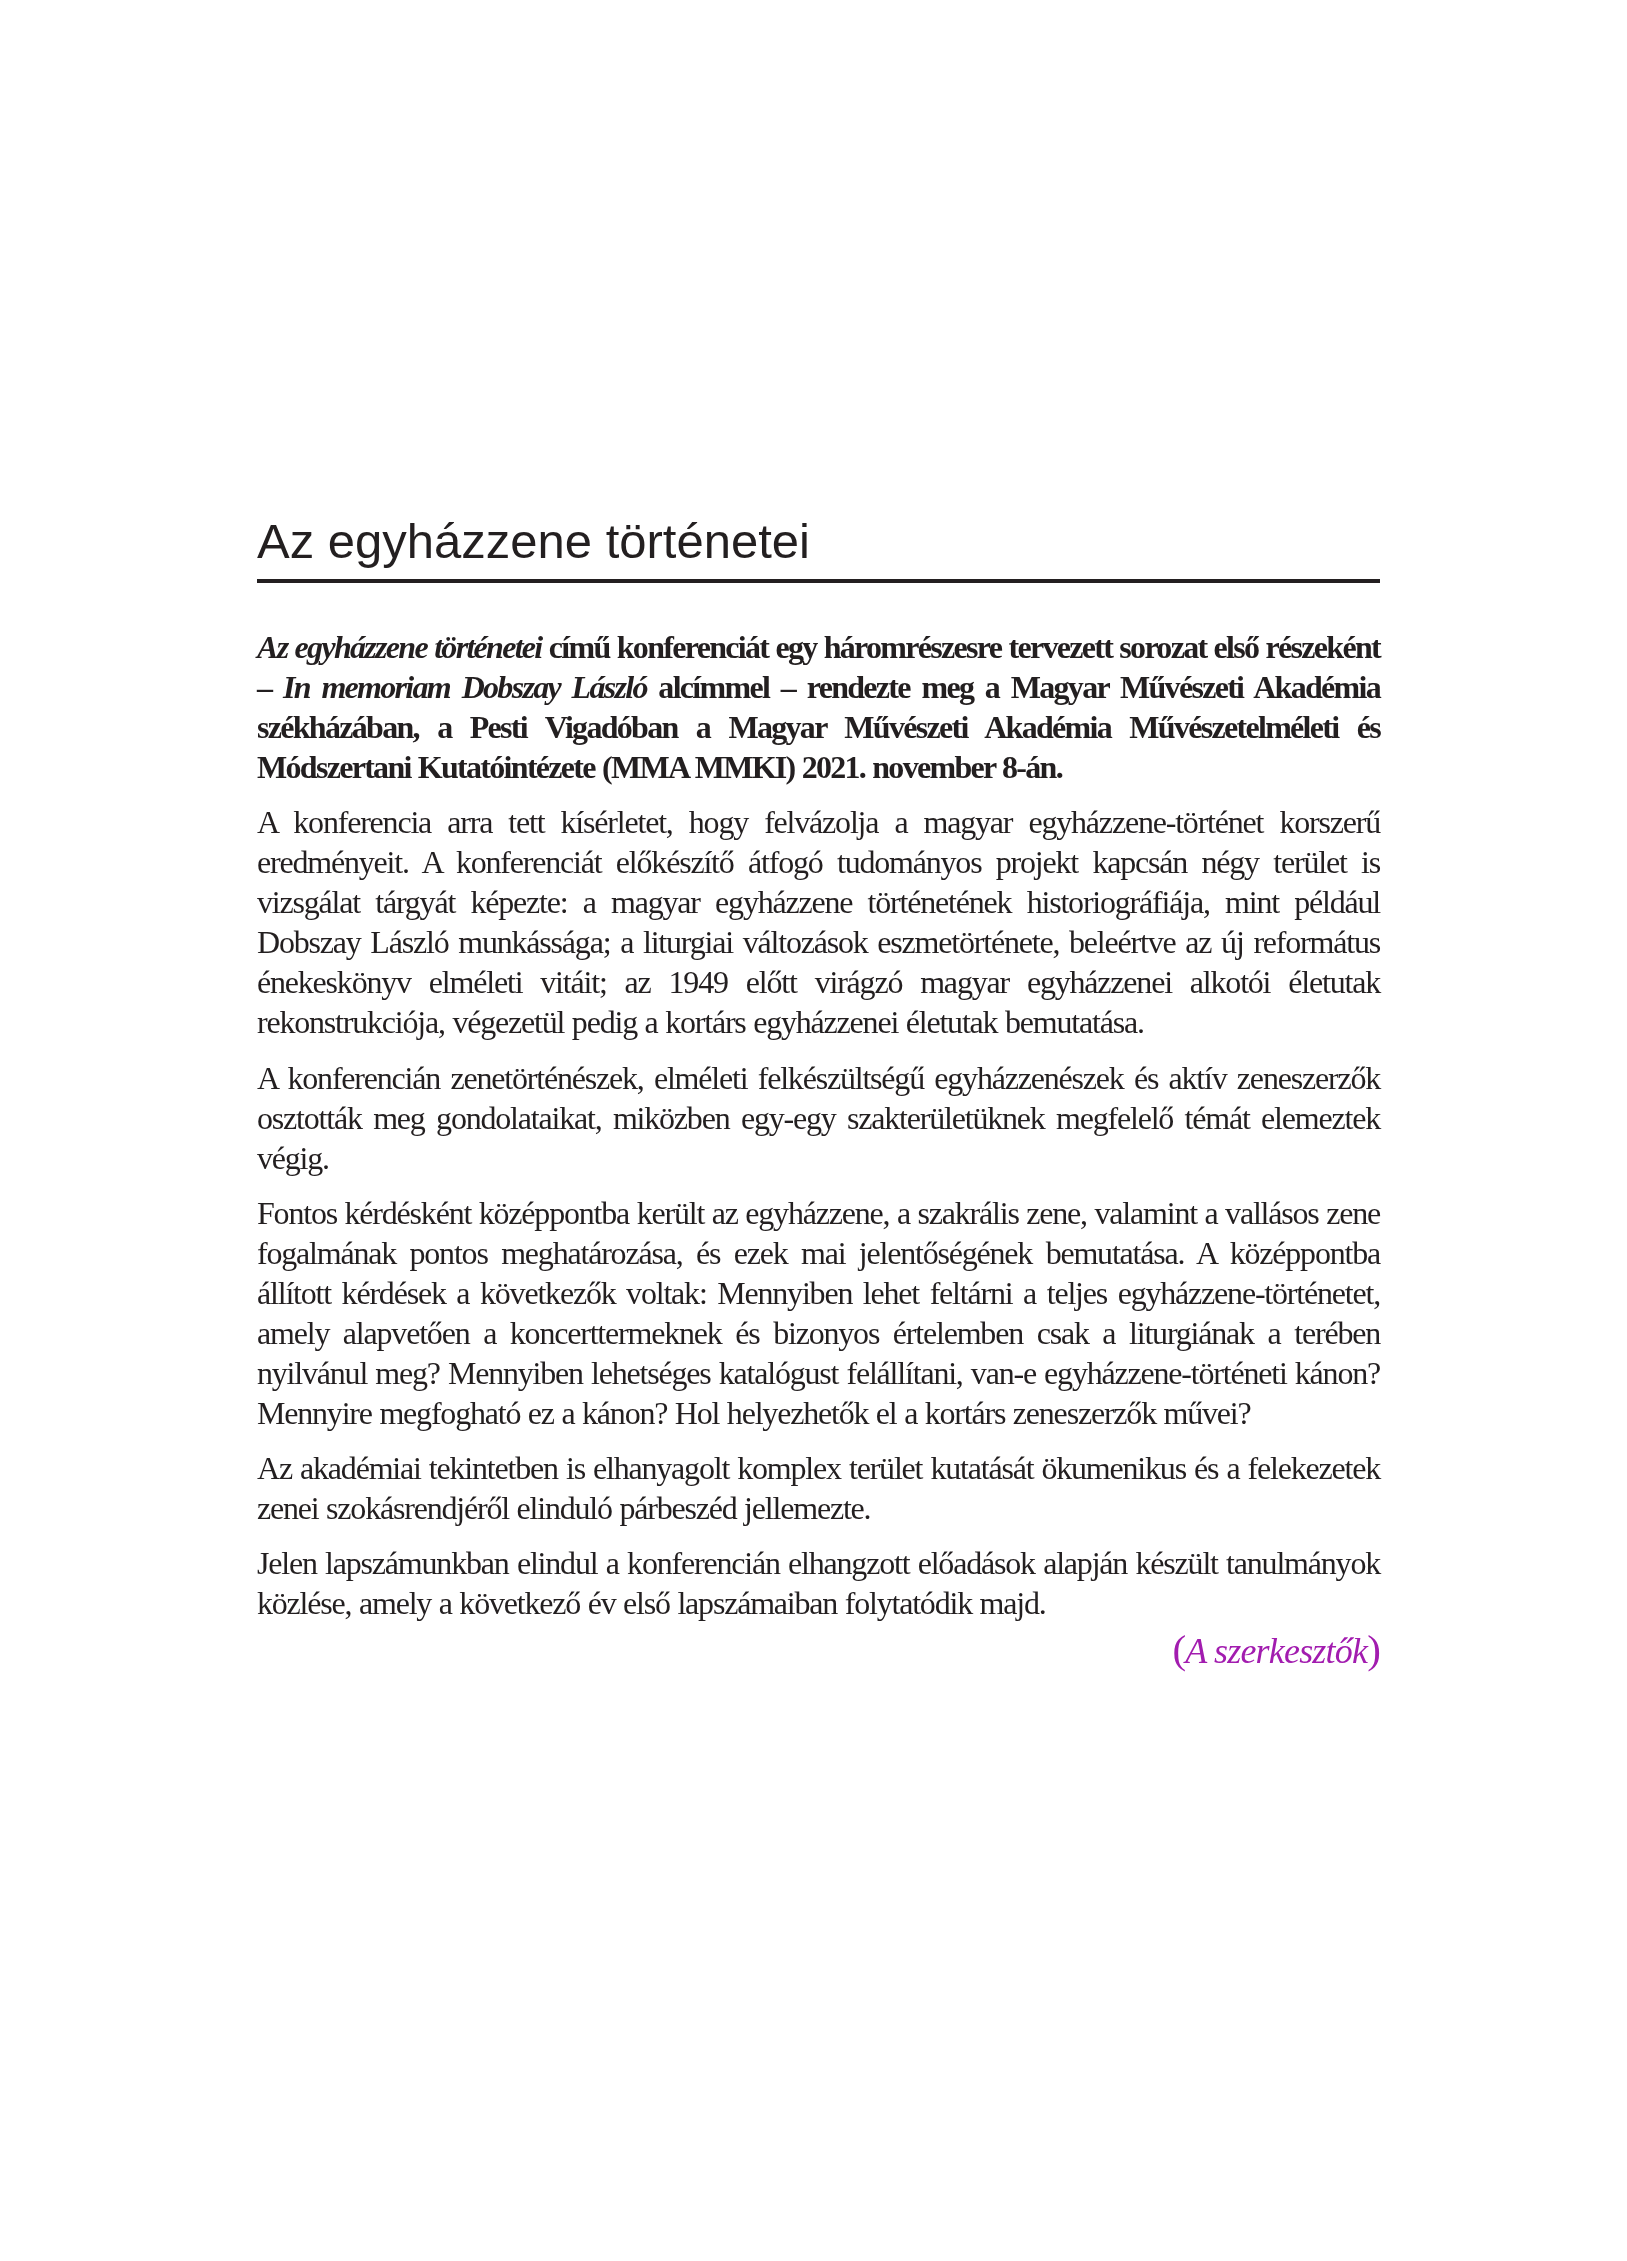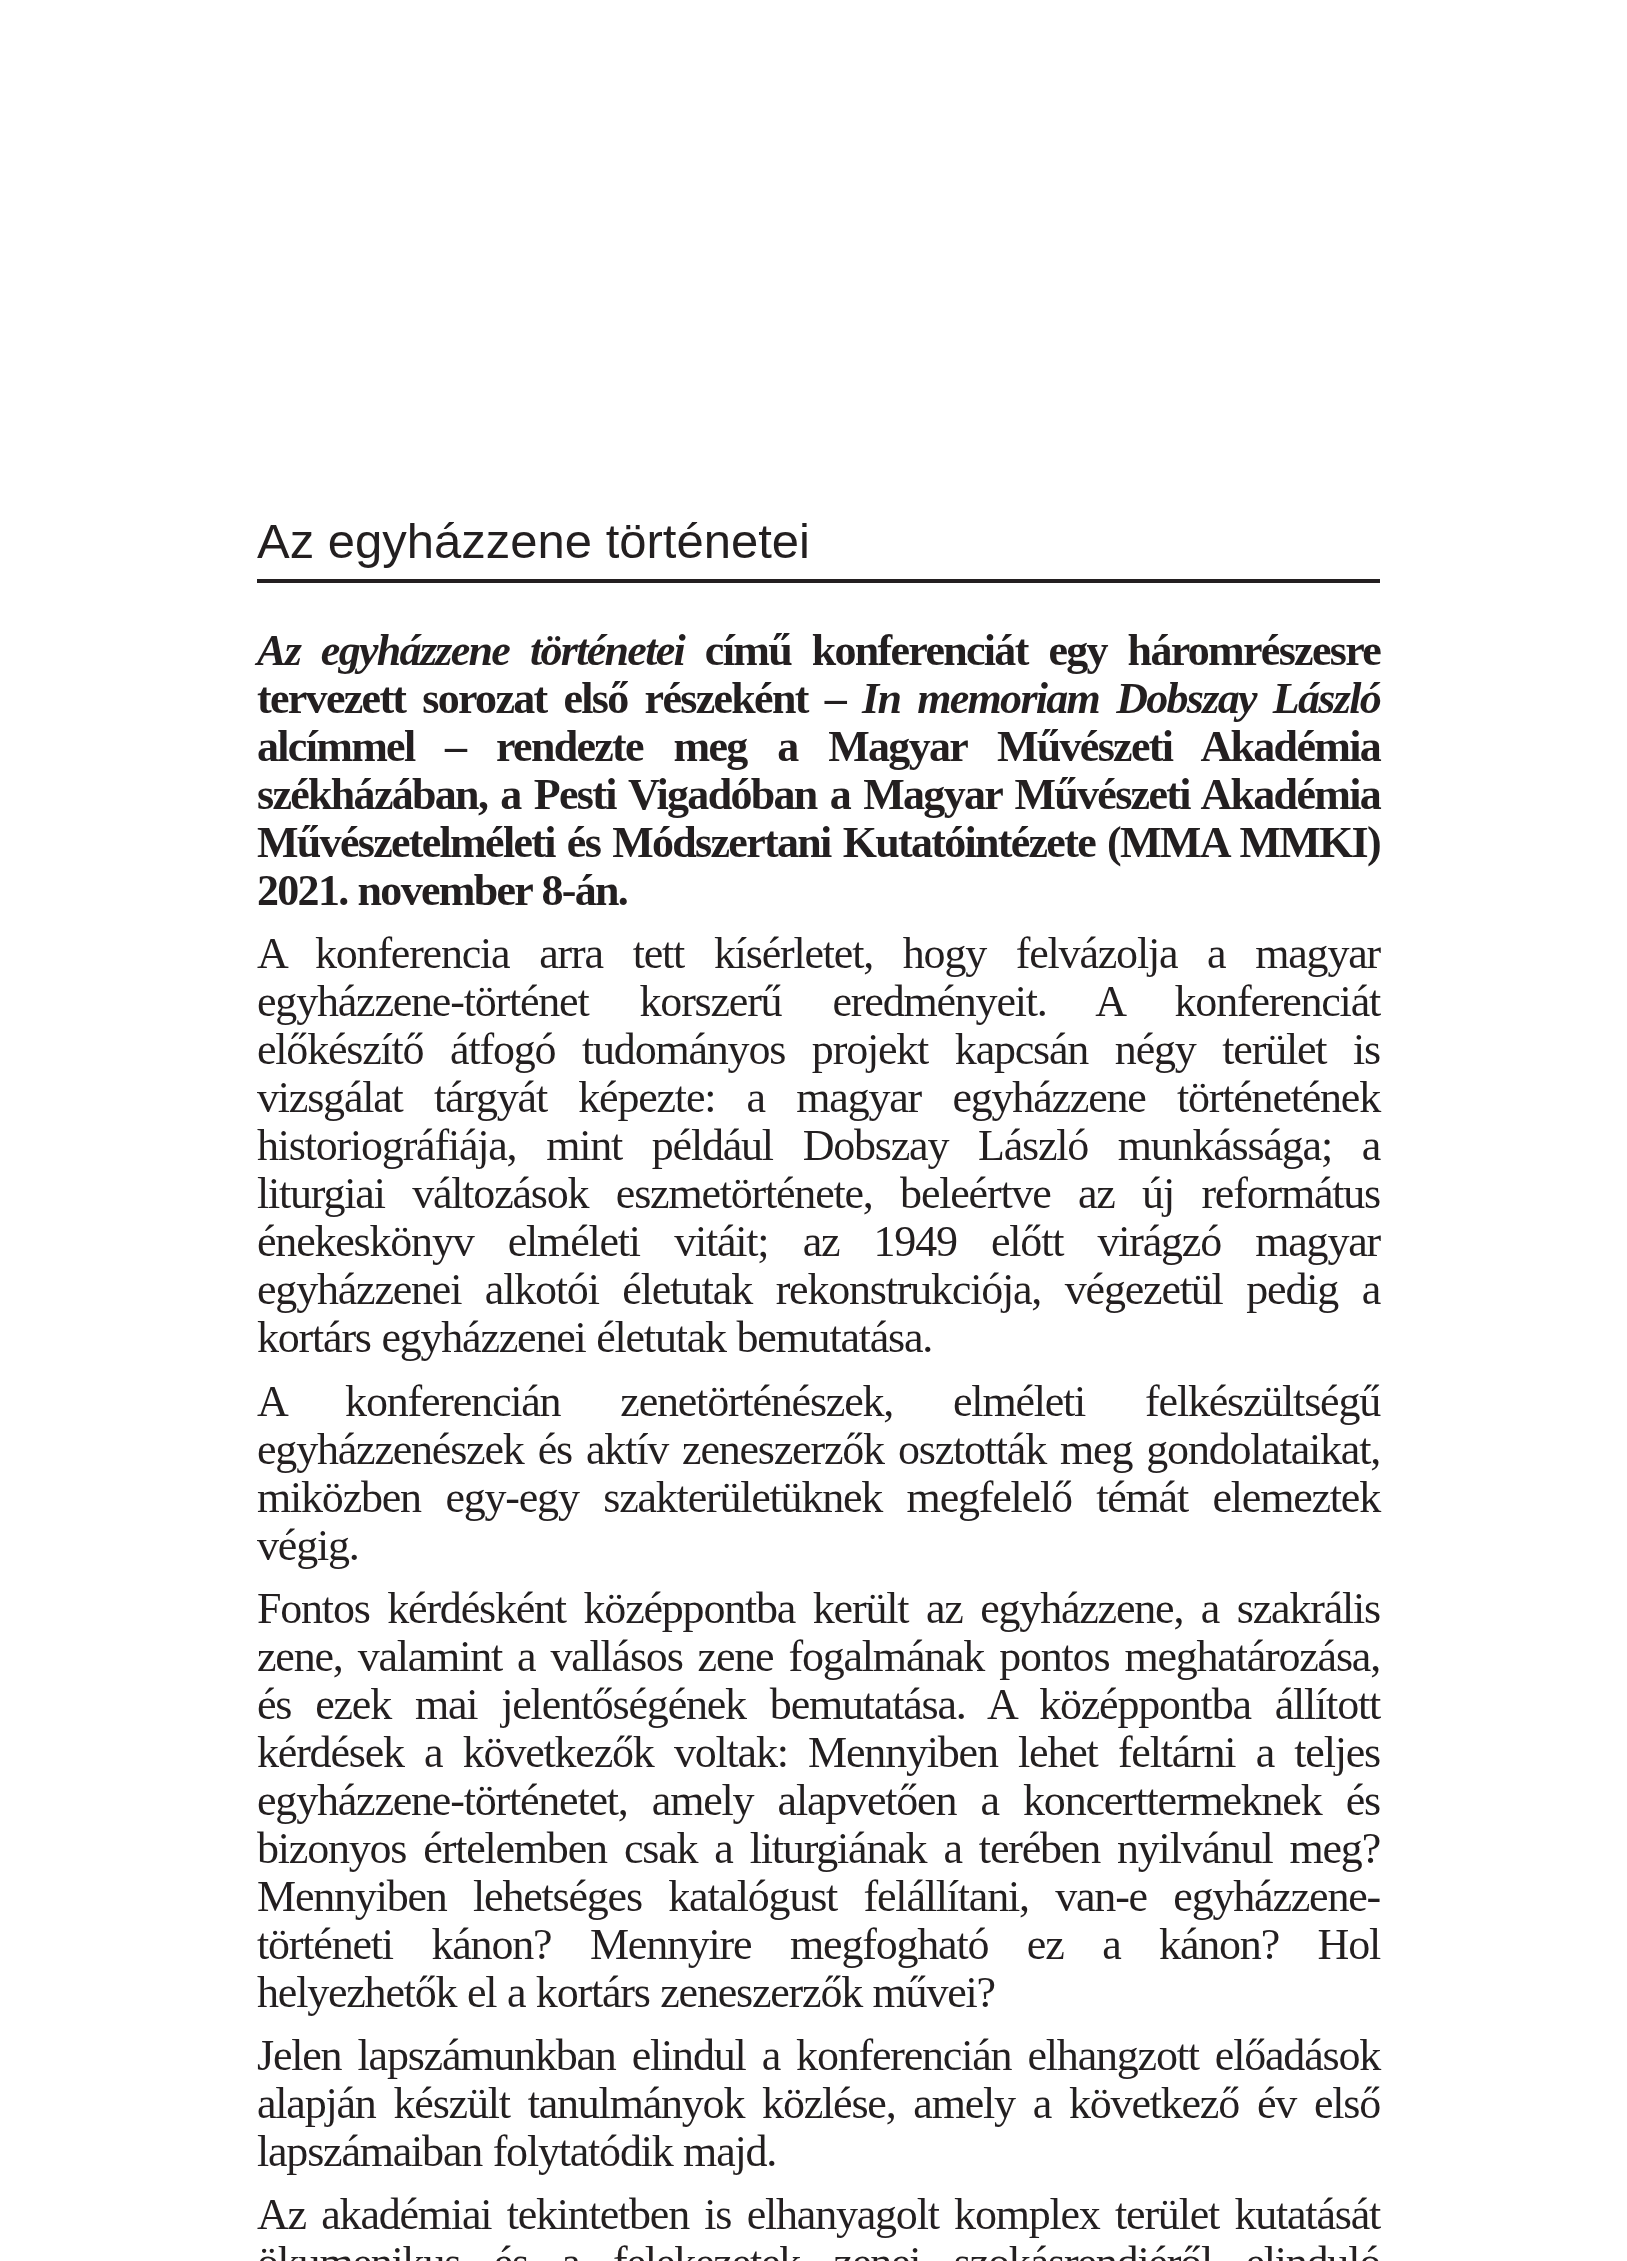--- a/index.html
+++ b/index.html
@@ -42,22 +42,22 @@
     }
     .body-text {
       position: absolute;
       left: 0;
       top: 627px;
       width: 1123px;
     }
     .para {
       margin: 0 0 15.3px 0;
       font-family: "Liberation Serif", serif;
-      font-size: 44px;
-      line-height: 48px;
+      font-size: 32px;
+      line-height: 40px;
       text-align: justify;
       text-align-last: left;
       letter-spacing: -1.2px;
       word-spacing: 0.8px;
       color: #231f20;
       hyphens: none;
     }
     .para.lead {
       font-weight: bold;
       letter-spacing: -1.7px;
@@ -91,20 +91,20 @@
 
   <div class="body-text">
     <p class="para lead"><span class="it">Az egyházzene történetei</span><span> című konferenciát egy háromrészesre tervezett sorozat első részeként – </span><span class="it">In memoriam Dobszay László</span><span> alcímmel – rendezte meg a Magyar Művészeti Akadémia székházában, a Pesti Vigadóban a Magyar Művészeti Akadémia Művészetelméleti és Módszertani Kutatóintézete (MMA MMKI) 2021. november 8-án.</span></p>
 
     <p class="para">A konferencia arra tett kísérletet, hogy felvázolja a magyar egyházzene-történet korszerű eredményeit. A konferenciát előkészítő átfogó tudományos projekt kapcsán négy terület is vizsgálat tárgyát képezte: a magyar egyházzene történetének historiográfiája, mint például Dobszay László munkássága; a liturgiai változások eszmetörténete, beleértve az új református énekeskönyv elméleti vitáit; az 1949 előtt virágzó magyar egyházzenei alkotói életutak rekonstrukciója, végezetül pedig a kortárs egyházzenei életutak bemutatása.</p>
 
     <p class="para">A konferencián zenetörténészek, elméleti felkészültségű egyházzenészek és aktív zeneszerzők osztották meg gondolataikat, miközben egy-egy szakterületüknek megfelelő témát elemeztek végig.</p>
 
     <p class="para">Fontos kérdésként középpontba került az egyházzene, a szakrális zene, valamint a vallásos zene fogalmának pontos meghatározása, és ezek mai jelentőségének bemutatása. A középpontba állított kérdések a következők voltak: Mennyiben lehet feltárni a teljes egyházzene-történetet, amely alapvetően a koncerttermeknek és bizonyos értelemben csak a liturgiának a terében nyilvánul meg? Mennyiben lehetséges katalógust felállítani, van-e egyházzene-történeti kánon? Mennyire megfogható ez a kánon? Hol helyezhetők el a kortárs zeneszerzők művei?</p>
 
+    <p class="para">Az akadémiai tekintetben is elhanyagolt komplex terület kutatását ökumenikus és a felekezetek zenei szokásrendjéről elinduló párbeszéd jellemezte.</p>
+
     <p class="para">Jelen lapszámunkban elindul a konferencián elhangzott előadások alapján készült tanulmányok közlése, amely a következő év első lapszámaiban folytatódik majd.</p>
-
-    <p class="para">Az akadémiai tekintetben is elhanyagolt komplex terület kutatását ökumenikus és a felekezetek zenei szokásrendjéről elinduló párbeszéd jellemezte.</p>
 
     <p class="signature"><span class="paren">(</span><span class="it">A szerkesztők</span><span class="paren">)</span></p>
   </div>
 </div>
 
 
 </body></html>

